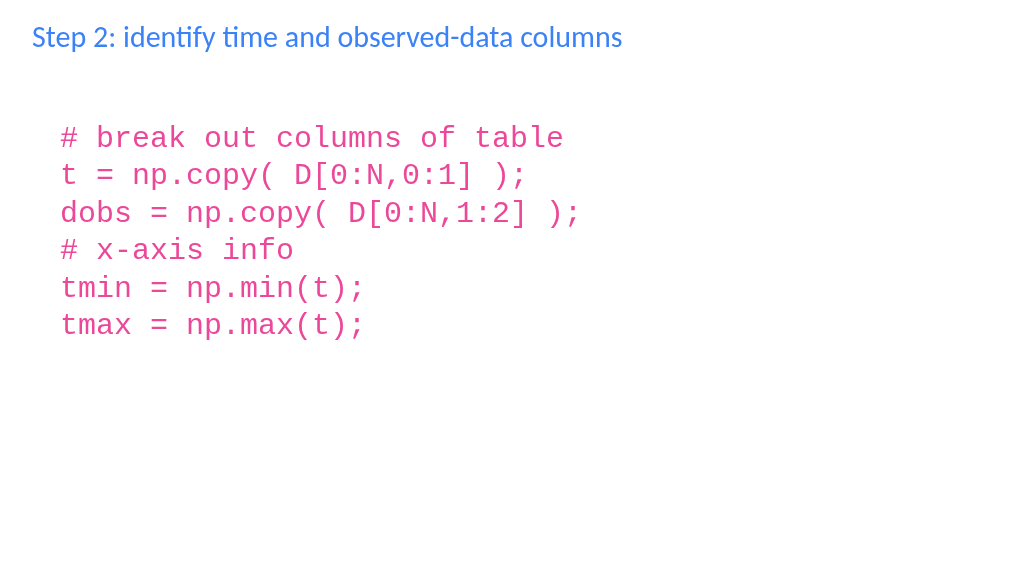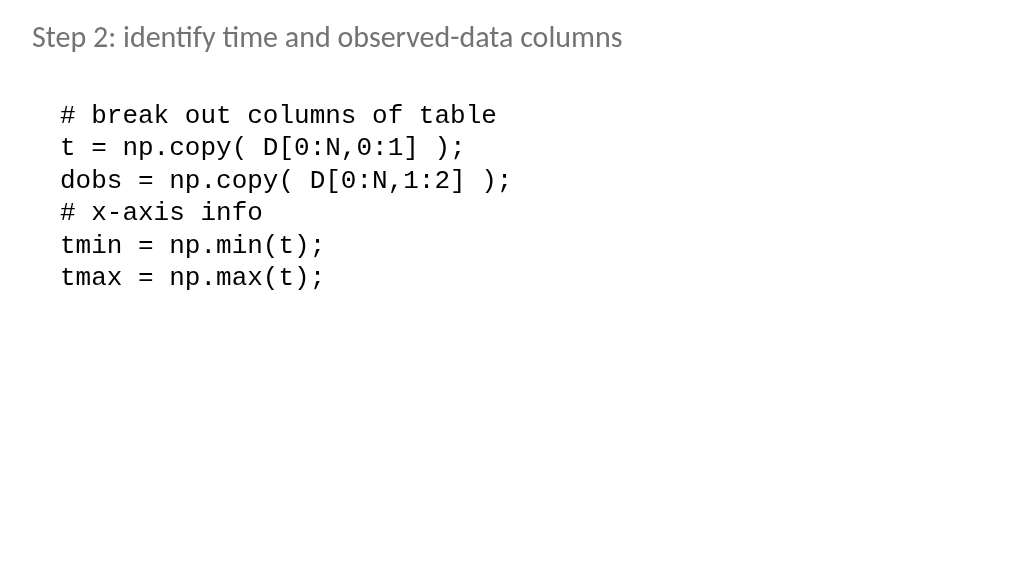--- a/index.html
+++ b/index.html
@@ -10,27 +10,27 @@
     body {
       width: 1024px;
       height: 576px;
       background: #ffffff;
       font-family: Calibri, Arial, sans-serif;
       padding: 18px 32px;
     }
     .title {
       font-size: 30px;
       font-weight: 400;
-      color: #737373;
-      margin-bottom: 12px;
+      color: #3b82f6;
+      margin-bottom: 28px;
     }
     .code-block {
       font-family: "Courier New", Courier, monospace;
-      font-size: 26px;
-      color: #000000;
+      font-size: 30px;
+      color: #ec4899;
       line-height: 1.25;
       padding-left: 28px;
       white-space: pre;
     }
   </style>
 </head>
 <body>
 
 <h1 class="title">Step 2: identify time and observed-data columns</h1>
 <div class="code-block">

